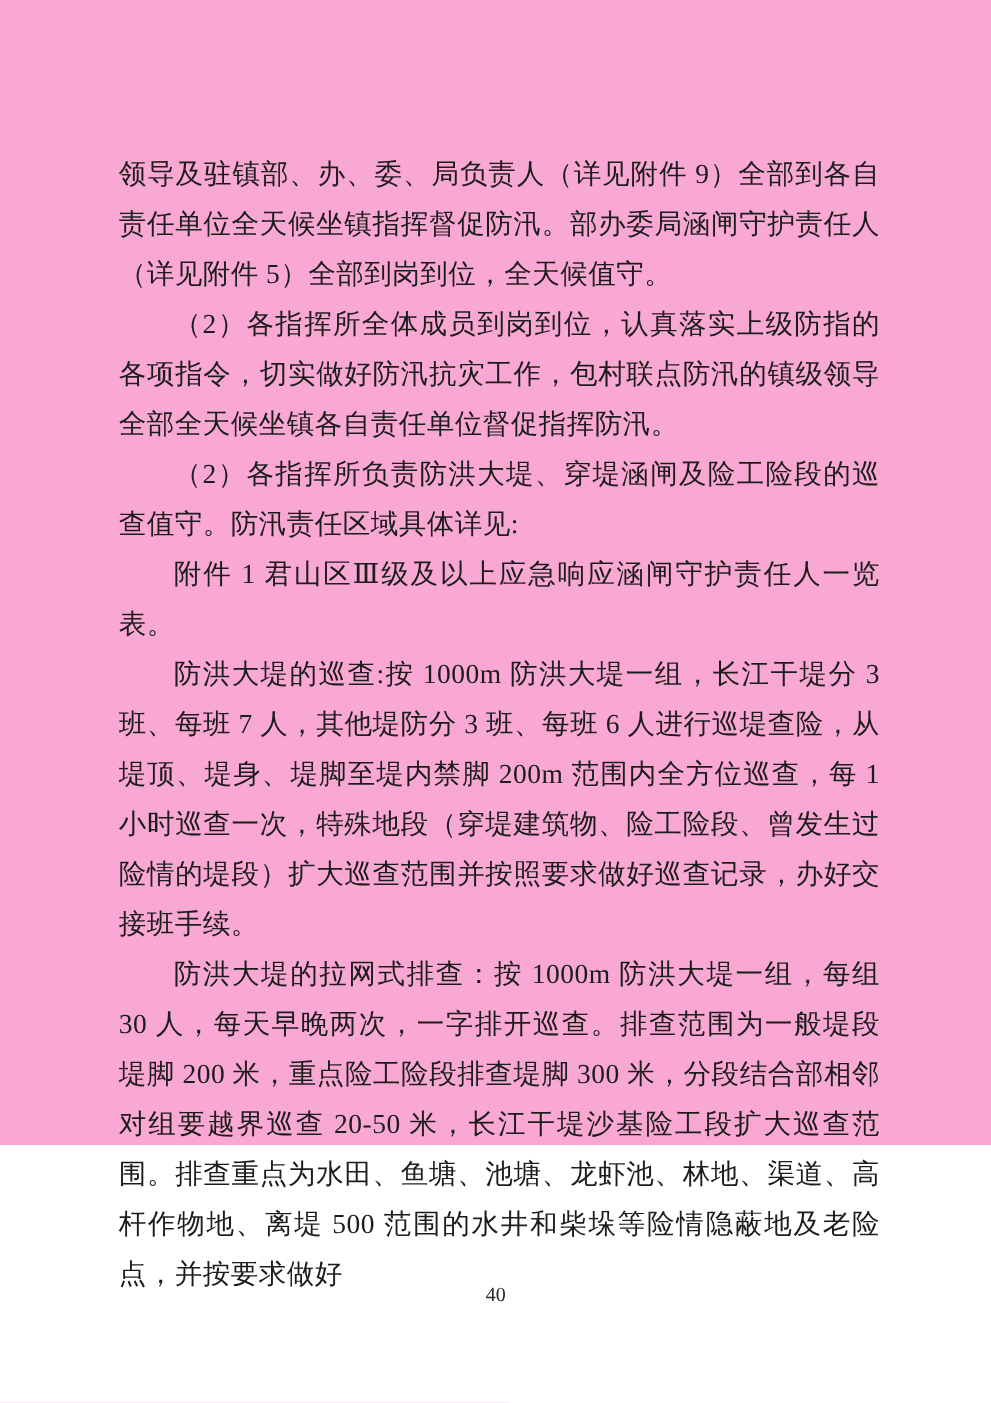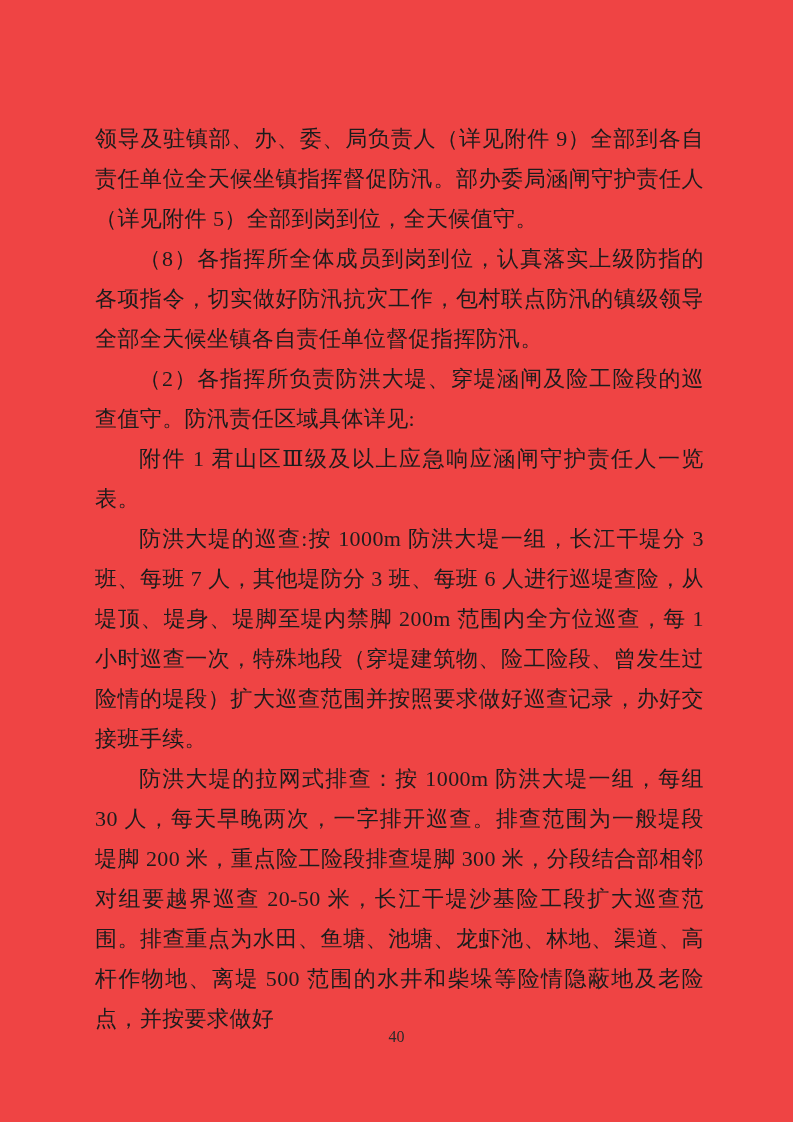--- a/index.html
+++ b/index.html
@@ -13,22 +13,22 @@
     position: relative;
     font-family: "Liberation Serif", "DejaVu Serif", serif;
     color: #1c1c1c;
     overflow: hidden;
   }
   .page {
     position: absolute;
     left: 0;
     top: 0;
     width: 793px;
-    height: 1122px;
-    background: #ef4444;
+    height: 916px;
+    background: #f9a8d4;
   }
   .textblock {
     position: absolute;
     left: 95px;
     top: 119px;
     width: 609px;
     font-size: 22px;
     line-height: 40px;
     letter-spacing: 0.4px;
     text-align: justify;
@@ -52,21 +52,21 @@
     line-height: 22px;
     color: #2a2a2a;
   }
 </style>
 </head>
 <body>
 
 <div class="page">
   <div class="textblock">
     <p class="no-indent">领导及驻镇部、办、委、局负责人（详见附件 9）全部到各自责任单位全天候坐镇指挥督促防汛。部办委局涵闸守护责任人（详见附件 5）全部到岗到位，全天候值守。</p>
-    <p>（8）各指挥所全体成员到岗到位，认真落实上级防指的各项指令，切实做好防汛抗灾工作，包村联点防汛的镇级领导全部全天候坐镇各自责任单位督促指挥防汛。</p>
+    <p>（2）各指挥所全体成员到岗到位，认真落实上级防指的各项指令，切实做好防汛抗灾工作，包村联点防汛的镇级领导全部全天候坐镇各自责任单位督促指挥防汛。</p>
     <p>（2）各指挥所负责防洪大堤、穿堤涵闸及险工险段的巡查值守。防汛责任区域具体详见:</p>
     <p>附件 1 君山区Ⅲ级及以上应急响应涵闸守护责任人一览表。</p>
     <p>防洪大堤的巡查:按 1000m 防洪大堤一组，长江干堤分 3 班、每班 7 人，其他堤防分 3 班、每班 6 人进行巡堤查险，从堤顶、堤身、堤脚至堤内禁脚 200m 范围内全方位巡查，每 1 小时巡查一次，特殊地段（穿堤建筑物、险工险段、曾发生过险情的堤段）扩大巡查范围并按照要求做好巡查记录，办好交接班手续。</p>
     <p>防洪大堤的拉网式排查：按 1000m 防洪大堤一组，每组 30 人，每天早晚两次，一字排开巡查。排查范围为一般堤段堤脚 200 米，重点险工险段排查堤脚 300 米，分段结合部相邻对组要越界巡查 20-50 米，长江干堤沙基险工段扩大巡查范围。排查重点为水田、鱼塘、池塘、龙虾池、林地、渠道、高杆作物地、离堤 500 范围的水井和柴垛等险情隐蔽地及老险点，并按要求做好</p>
   </div>
 
   <div class="page-footer">
     <span>40</span>
   </div>
 </div>

